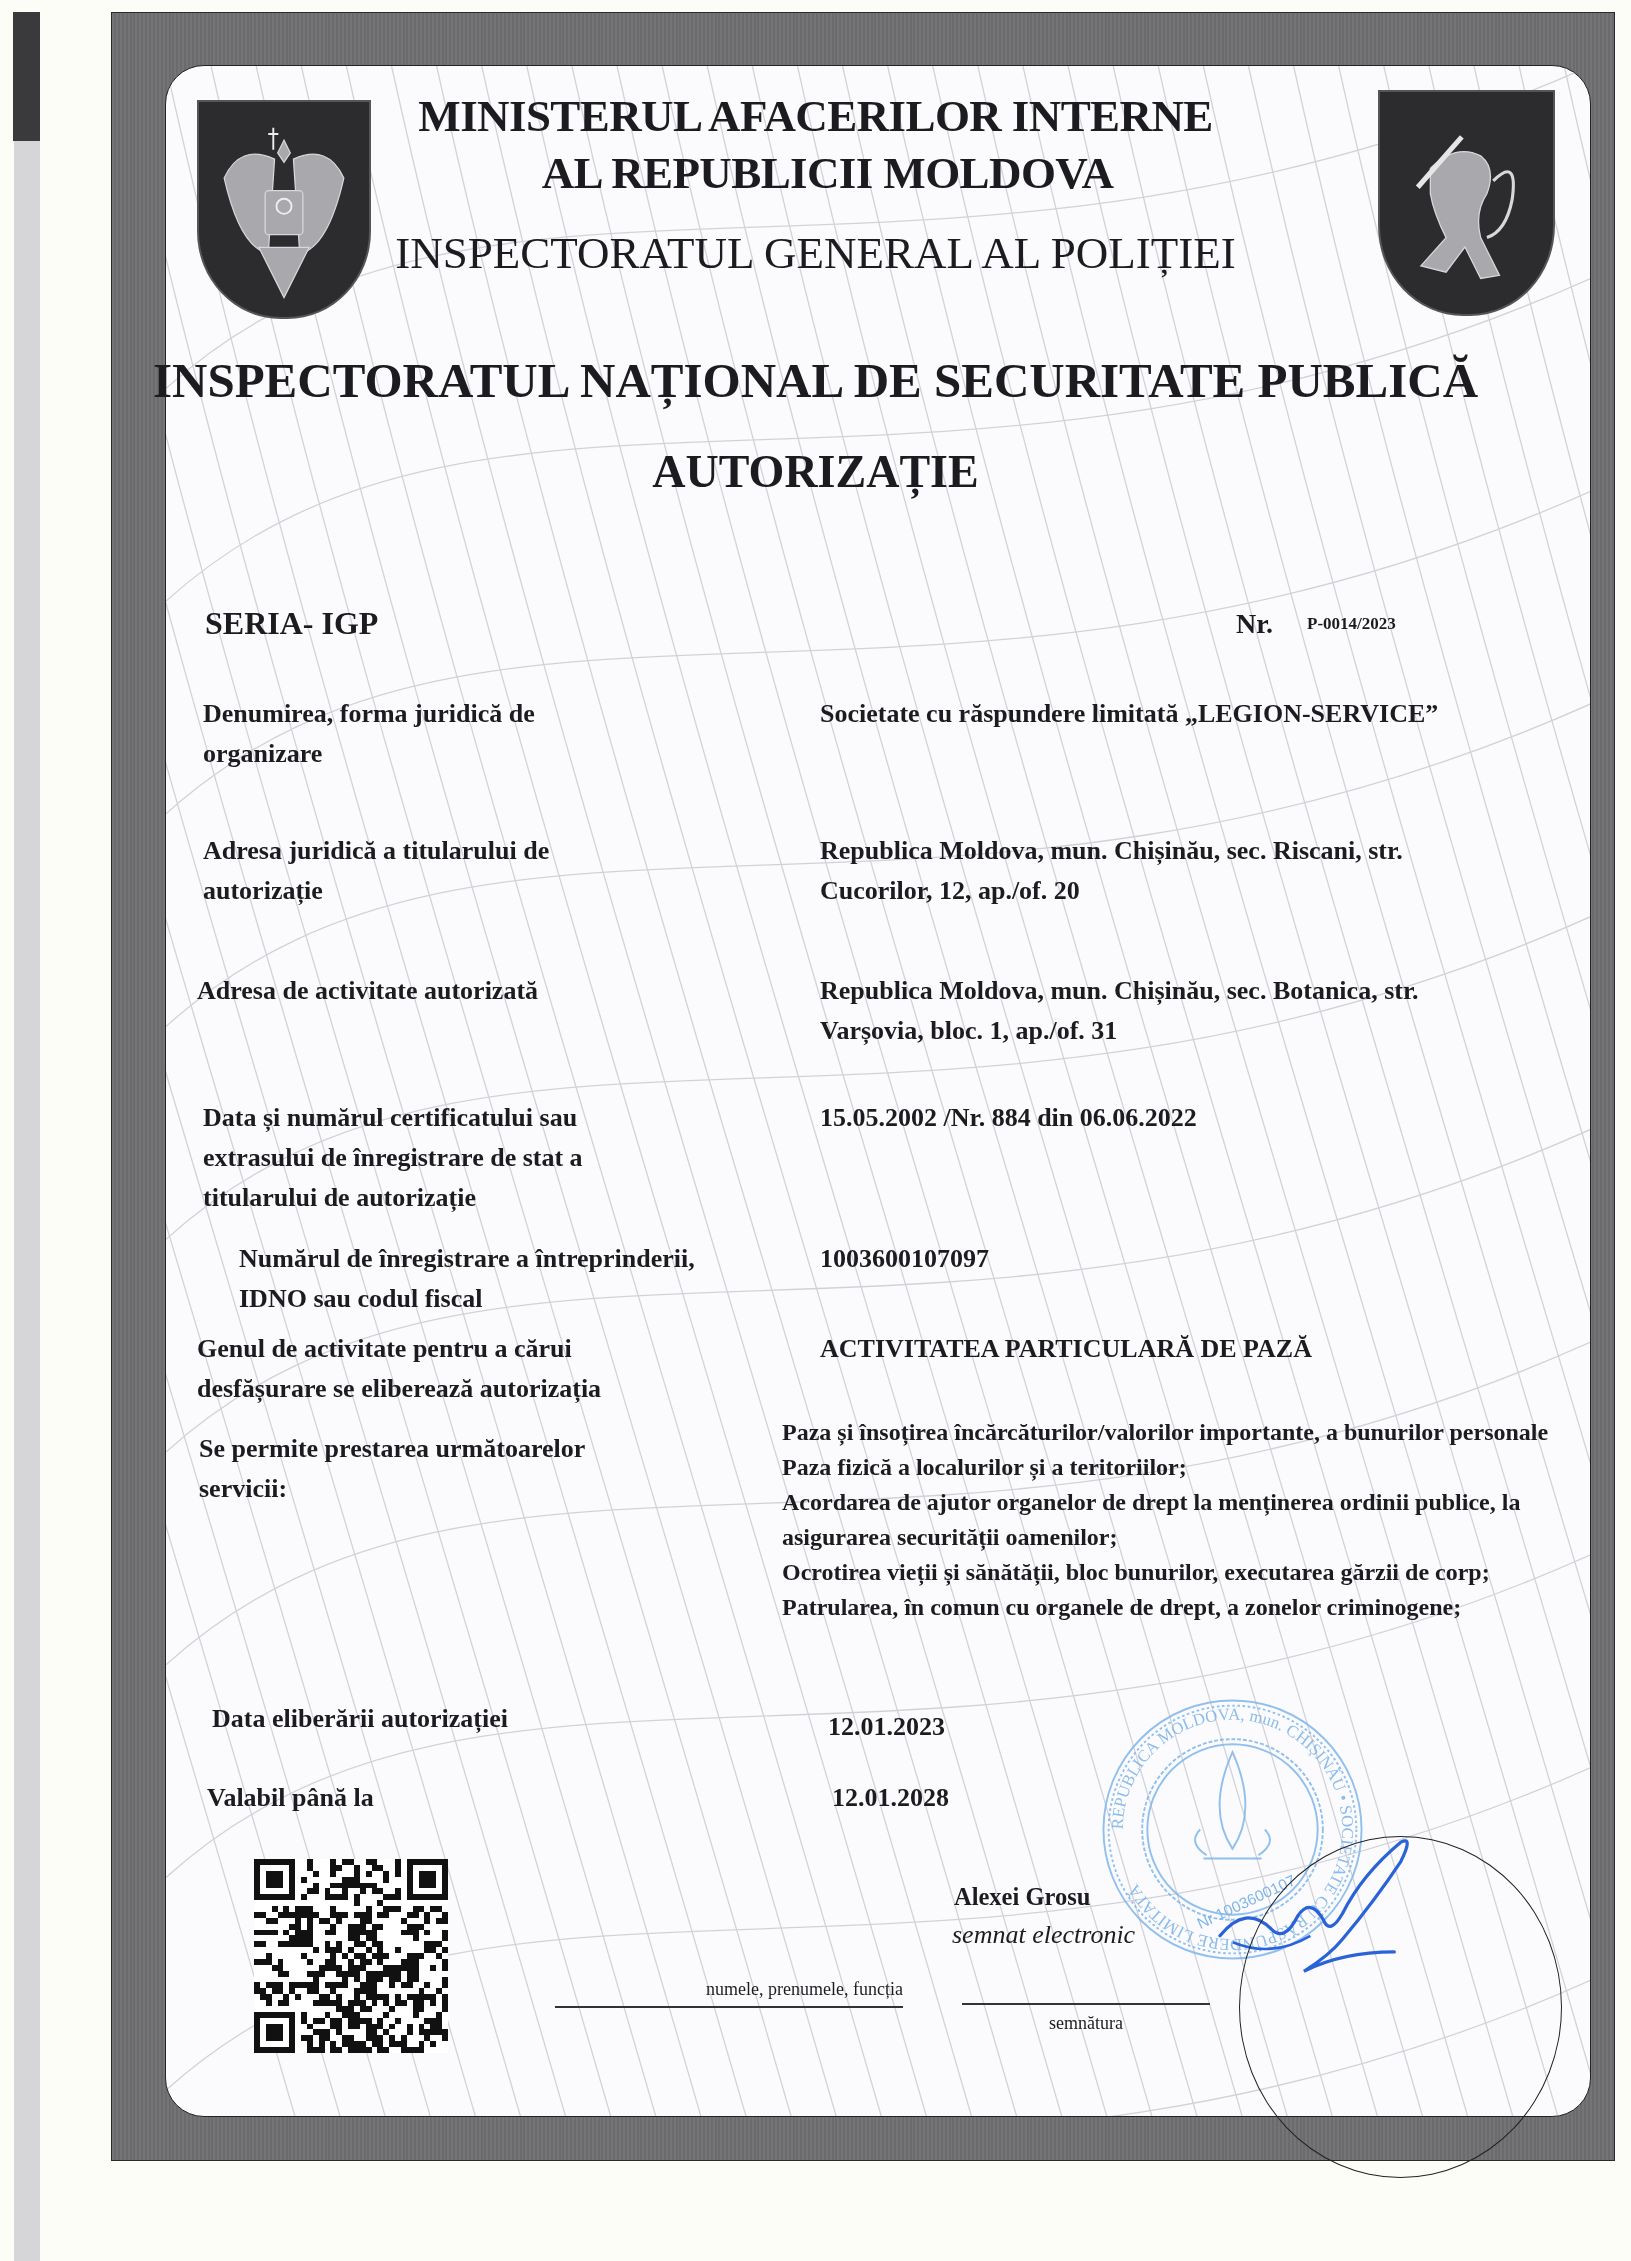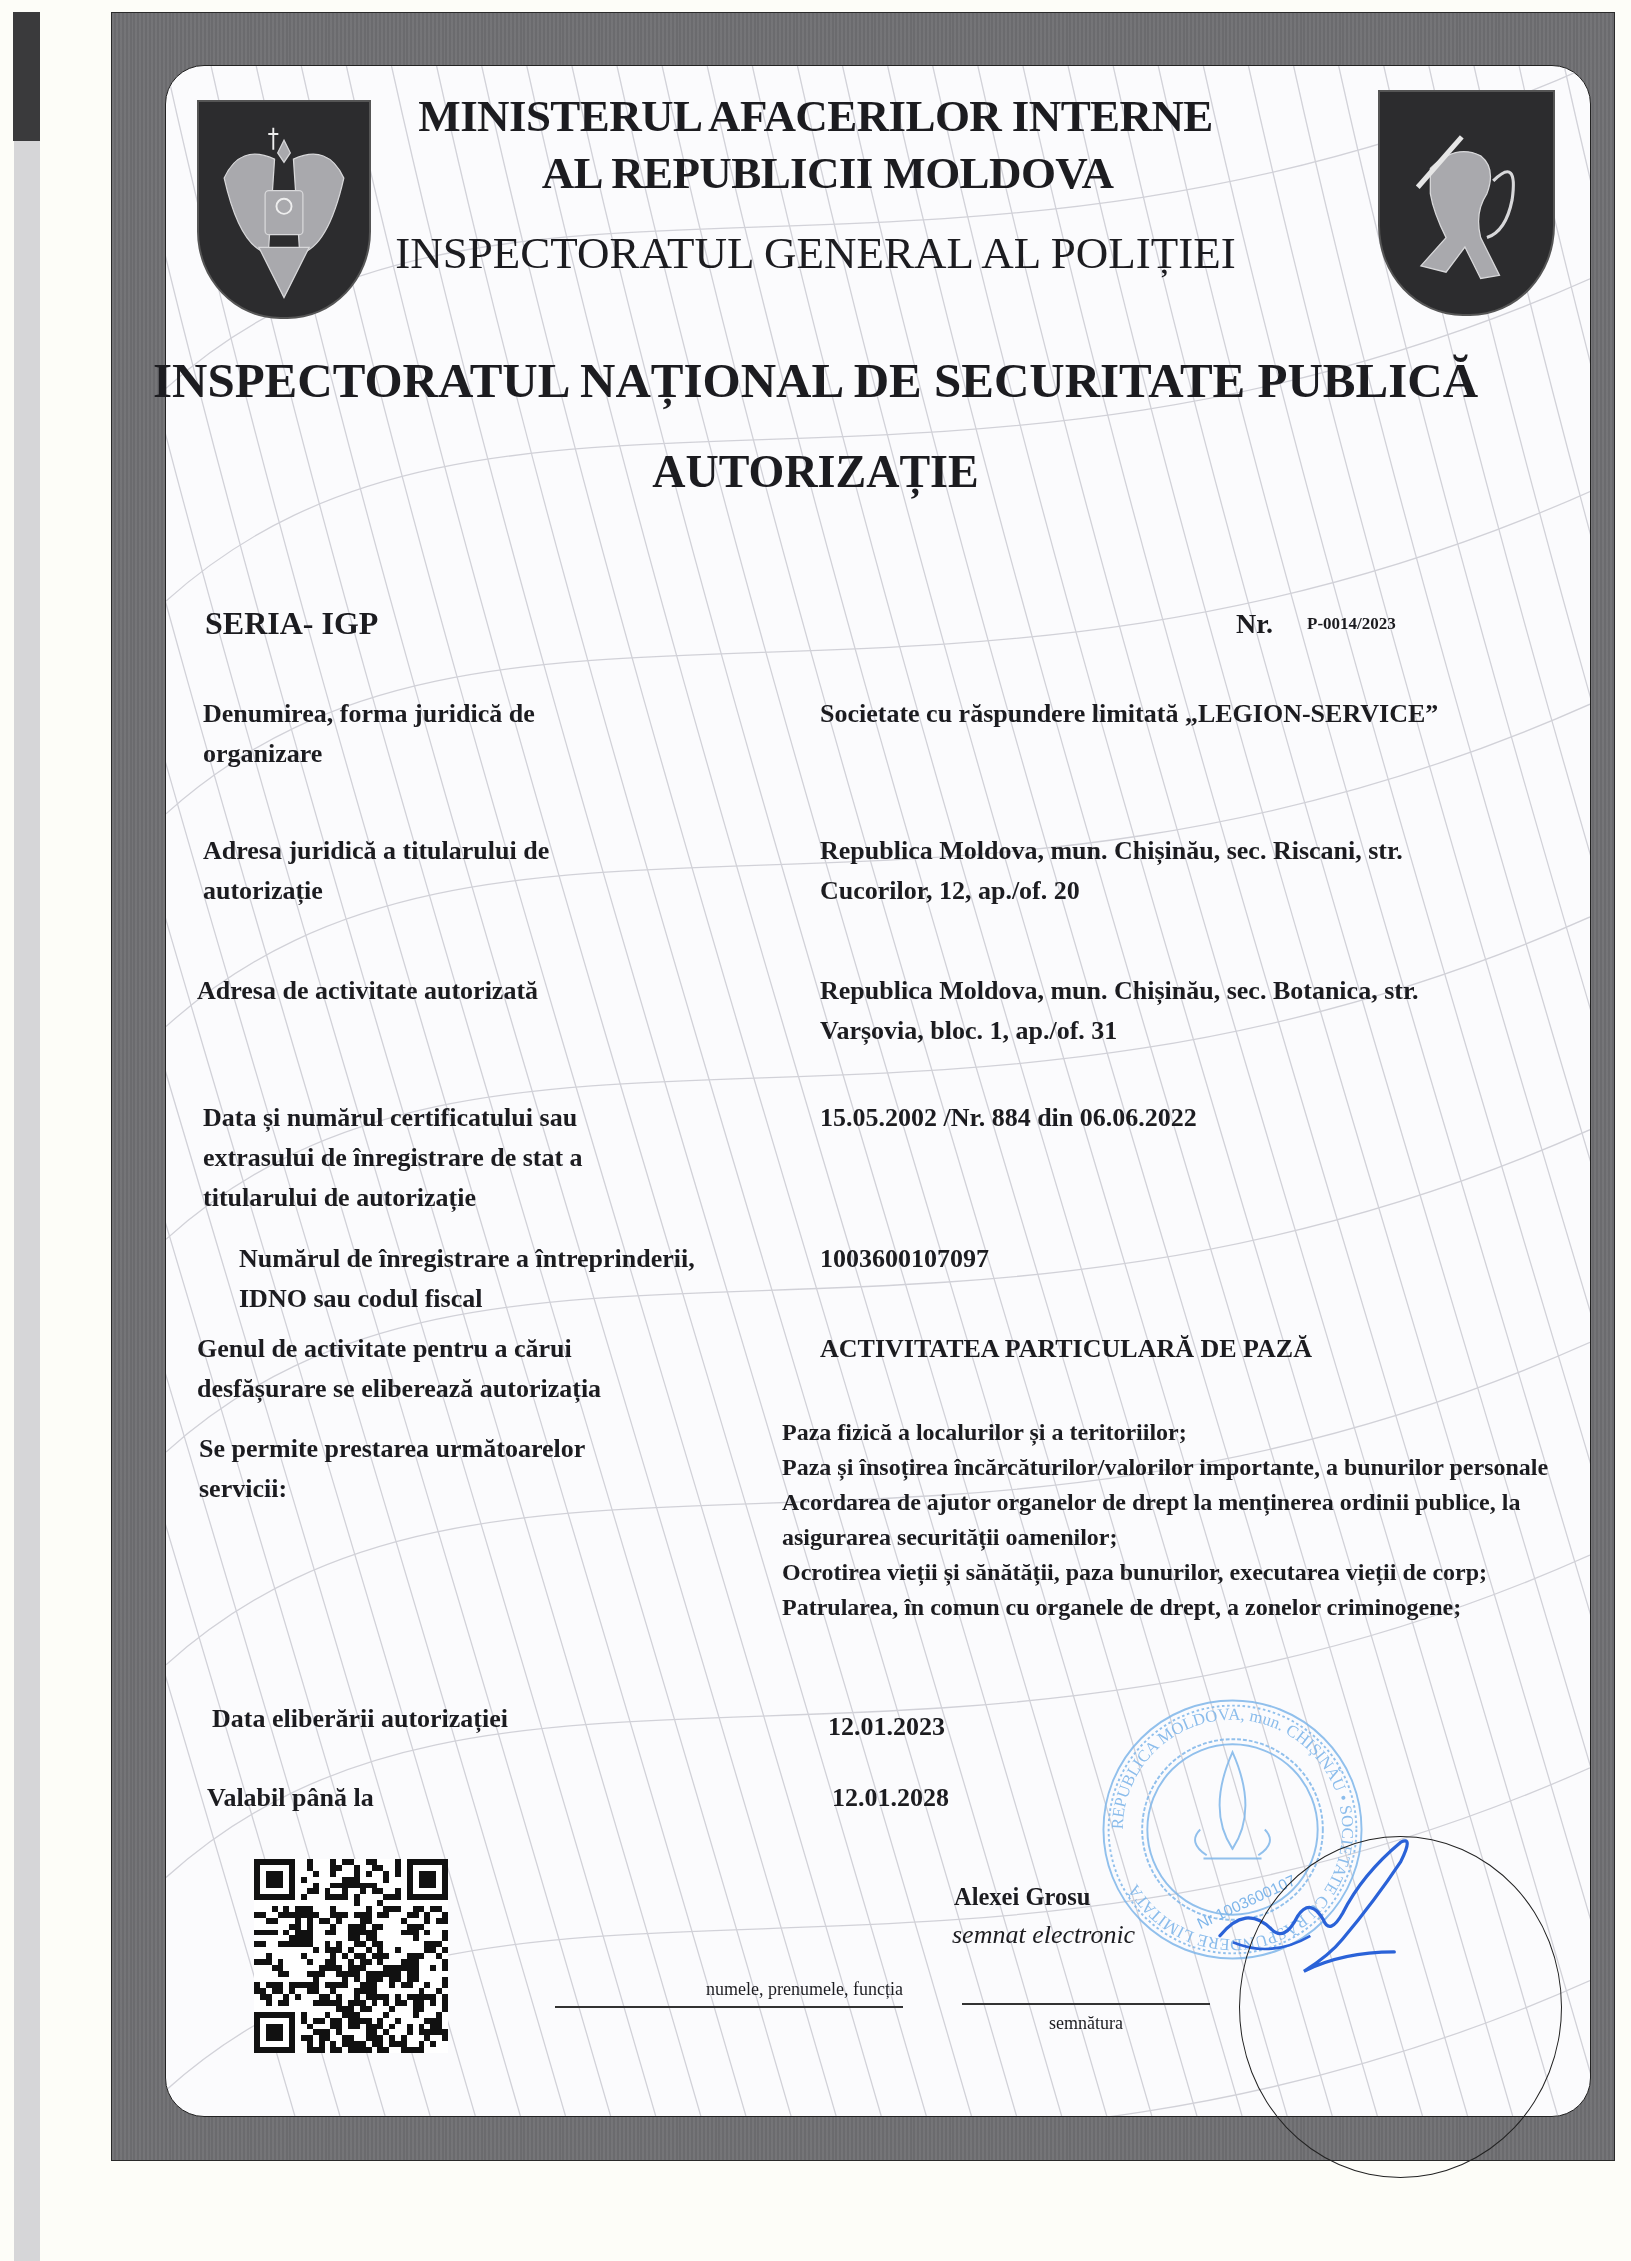--- a/index.html
+++ b/index.html
@@ -152,24 +152,24 @@
 
 <div class="row-label" style="top:1239px;width:465px;left:197px;margin-left:42px;">Numărul de înregistrare a întreprinderii, IDNO sau codul fiscal</div>
 <div class="row-value" style="top:1239px;">1003600107097</div>
 
 <div class="row-label" style="top:1329px;width:490px;left:197px;">Genul de activitate pentru a cărui desfășurare se eliberează autorizația</div>
 <div class="row-value" style="top:1329px;">ACTIVITATEA PARTICULARĂ DE PAZĂ</div>
 
 <div class="row-label" style="top:1429px;width:465px;left:199px;">Se permite prestarea următoarelor servicii:</div>
 
 <div class="services" style="top:1415px;">
+  <div>Paza și însoțirea încărcăturilor/valorilor importante, a bunurilor personale</div>
   <div>Paza fizică a localurilor și a teritoriilor;</div>
-  <div>Paza și însoțirea încărcăturilor/valorilor importante, a bunurilor personale</div>
   <div>Acordarea de ajutor organelor de drept la menținerea ordinii publice, la asigurarea securității oamenilor;</div>
-  <div>Ocrotirea vieții și sănătății, paza bunurilor, executarea vieții de corp;</div>
+  <div>Ocrotirea vieții și sănătății, bloc bunurilor, executarea gărzii de corp;</div>
   <div>Patrularea, în comun cu organele de drept, a zonelor criminogene;</div>
 </div>
 
 <div class="row-label" style="top:1699px;left:212px;">Data eliberării autorizației</div>
 <div class="row-value" style="top:1707px;left:828px;">12.01.2023</div>
 
 <div class="row-label" style="top:1778px;left:207px;">Valabil până la</div>
 <div class="row-value" style="top:1778px;left:832px;">12.01.2028</div>
 
 <svg class="qr" id="qr" viewBox="0 0 33 33" shape-rendering="crispEdges">

